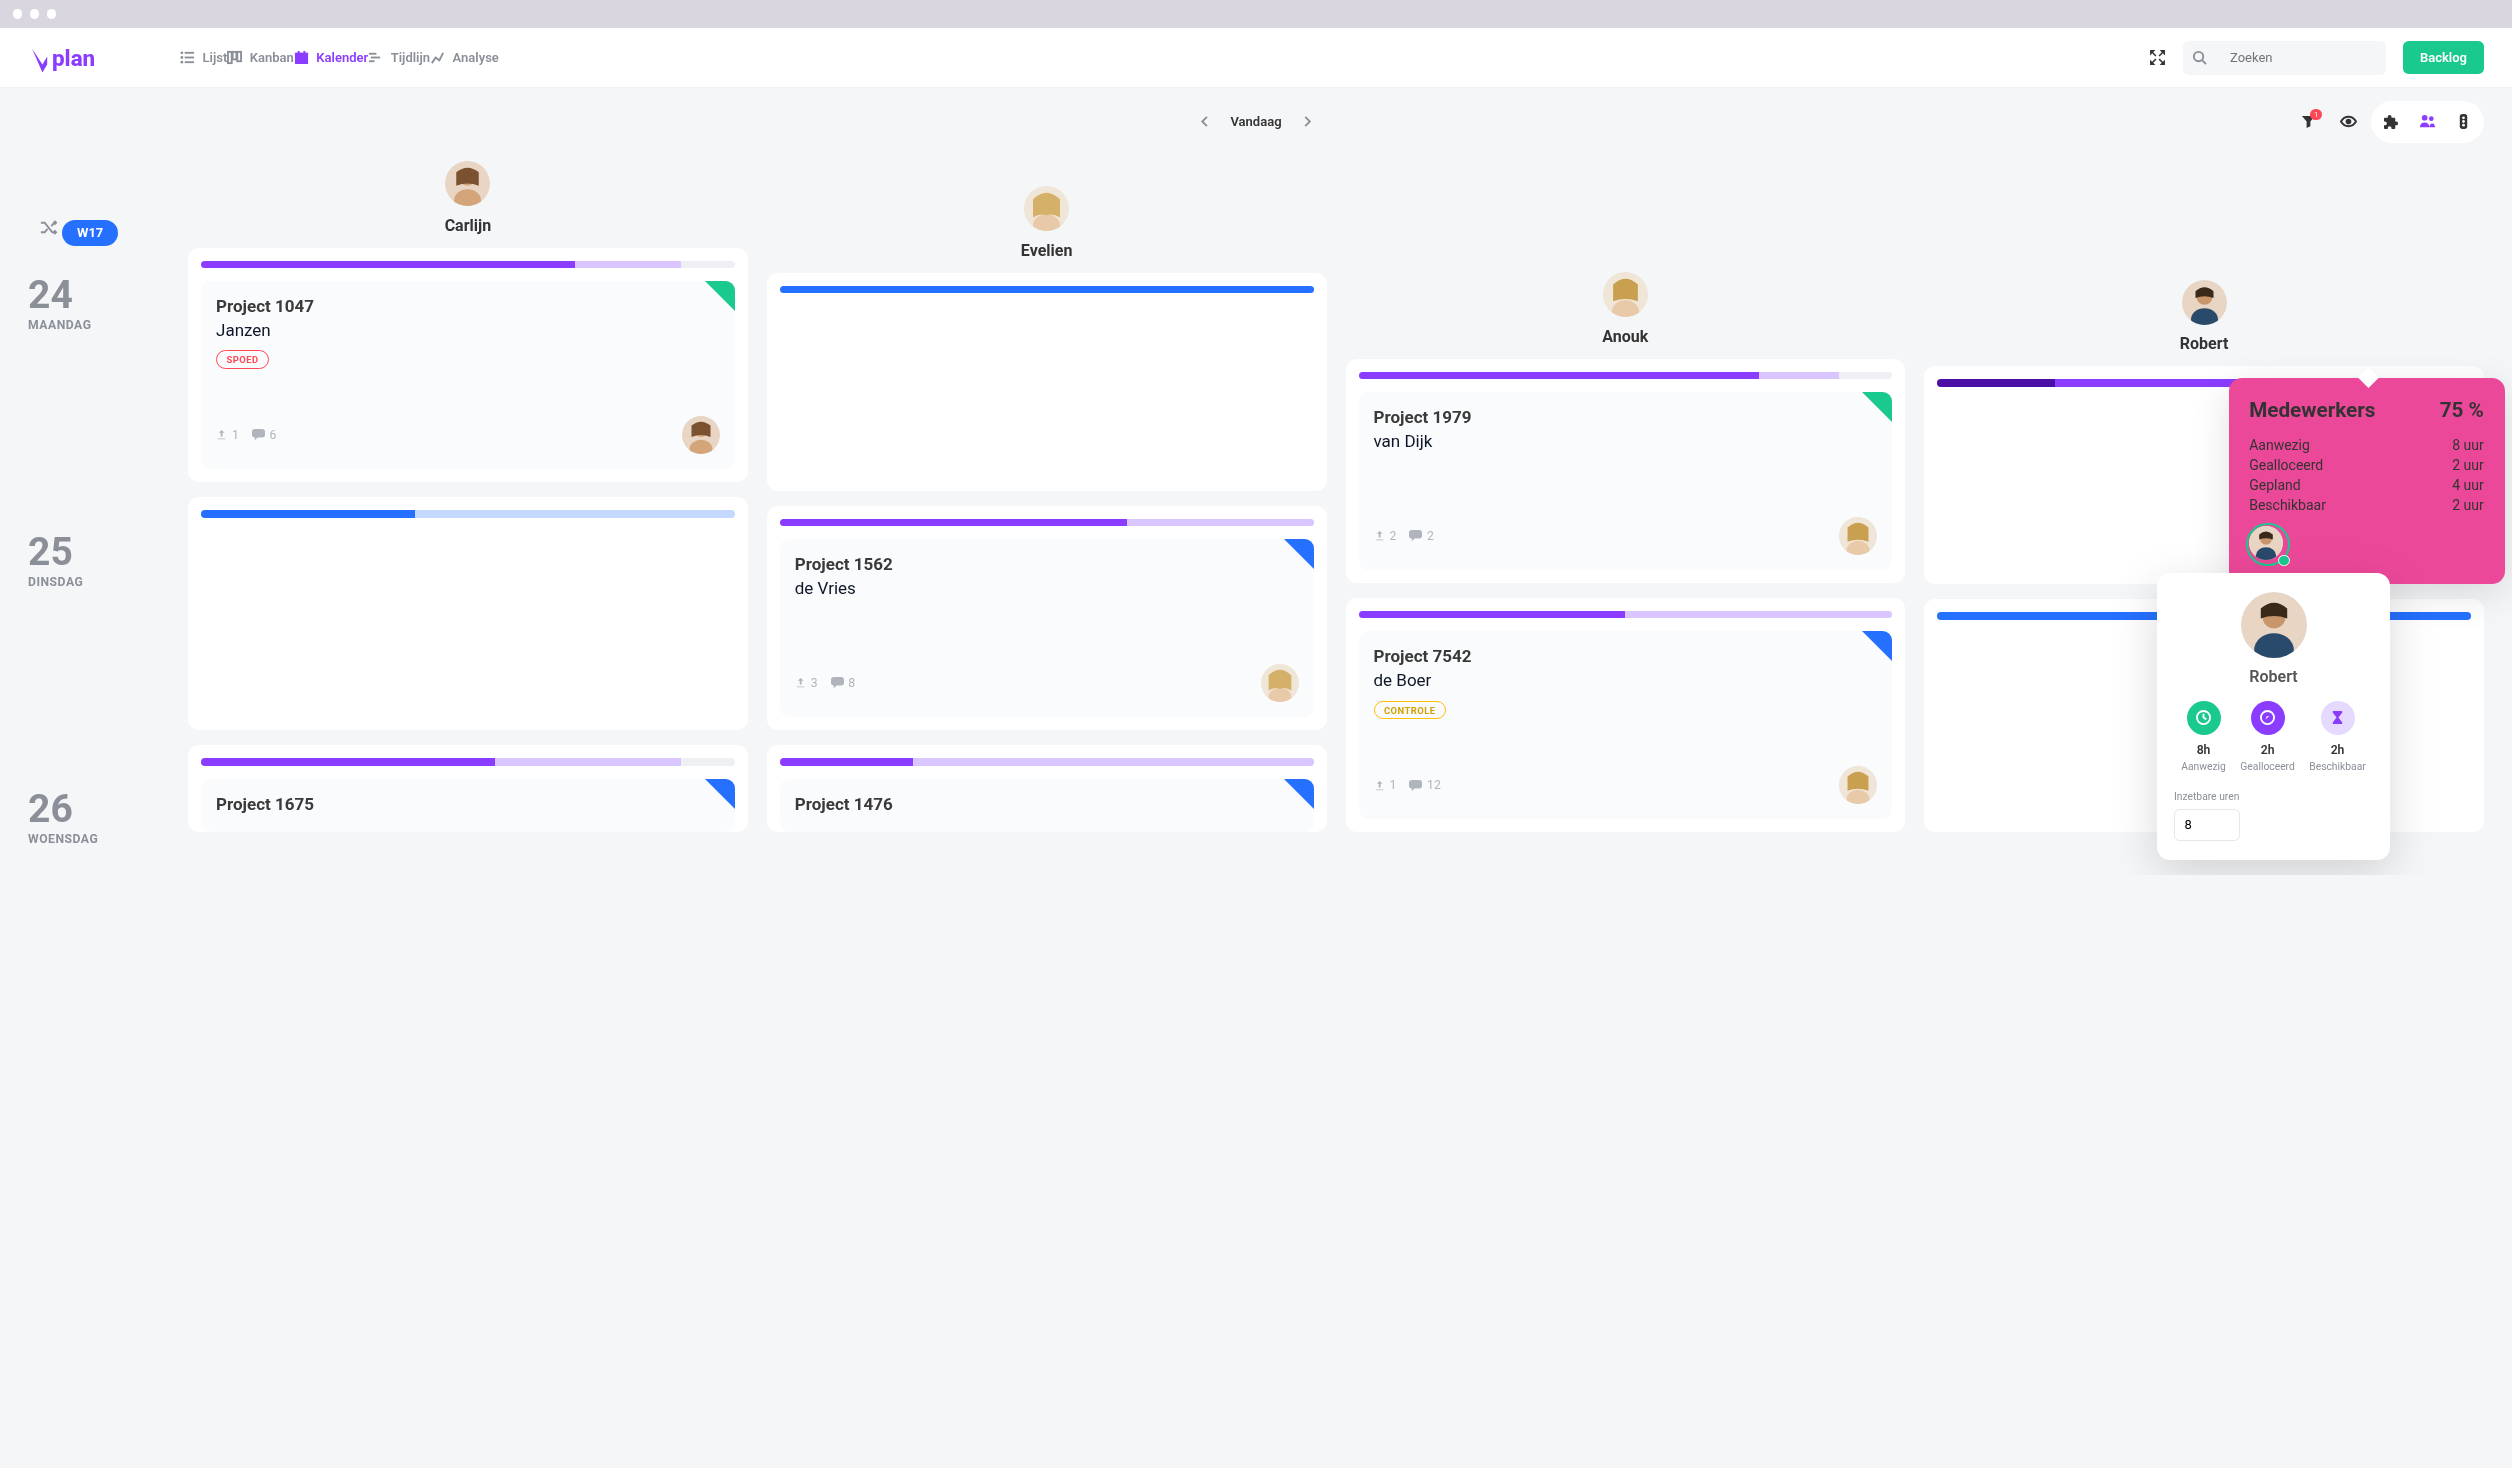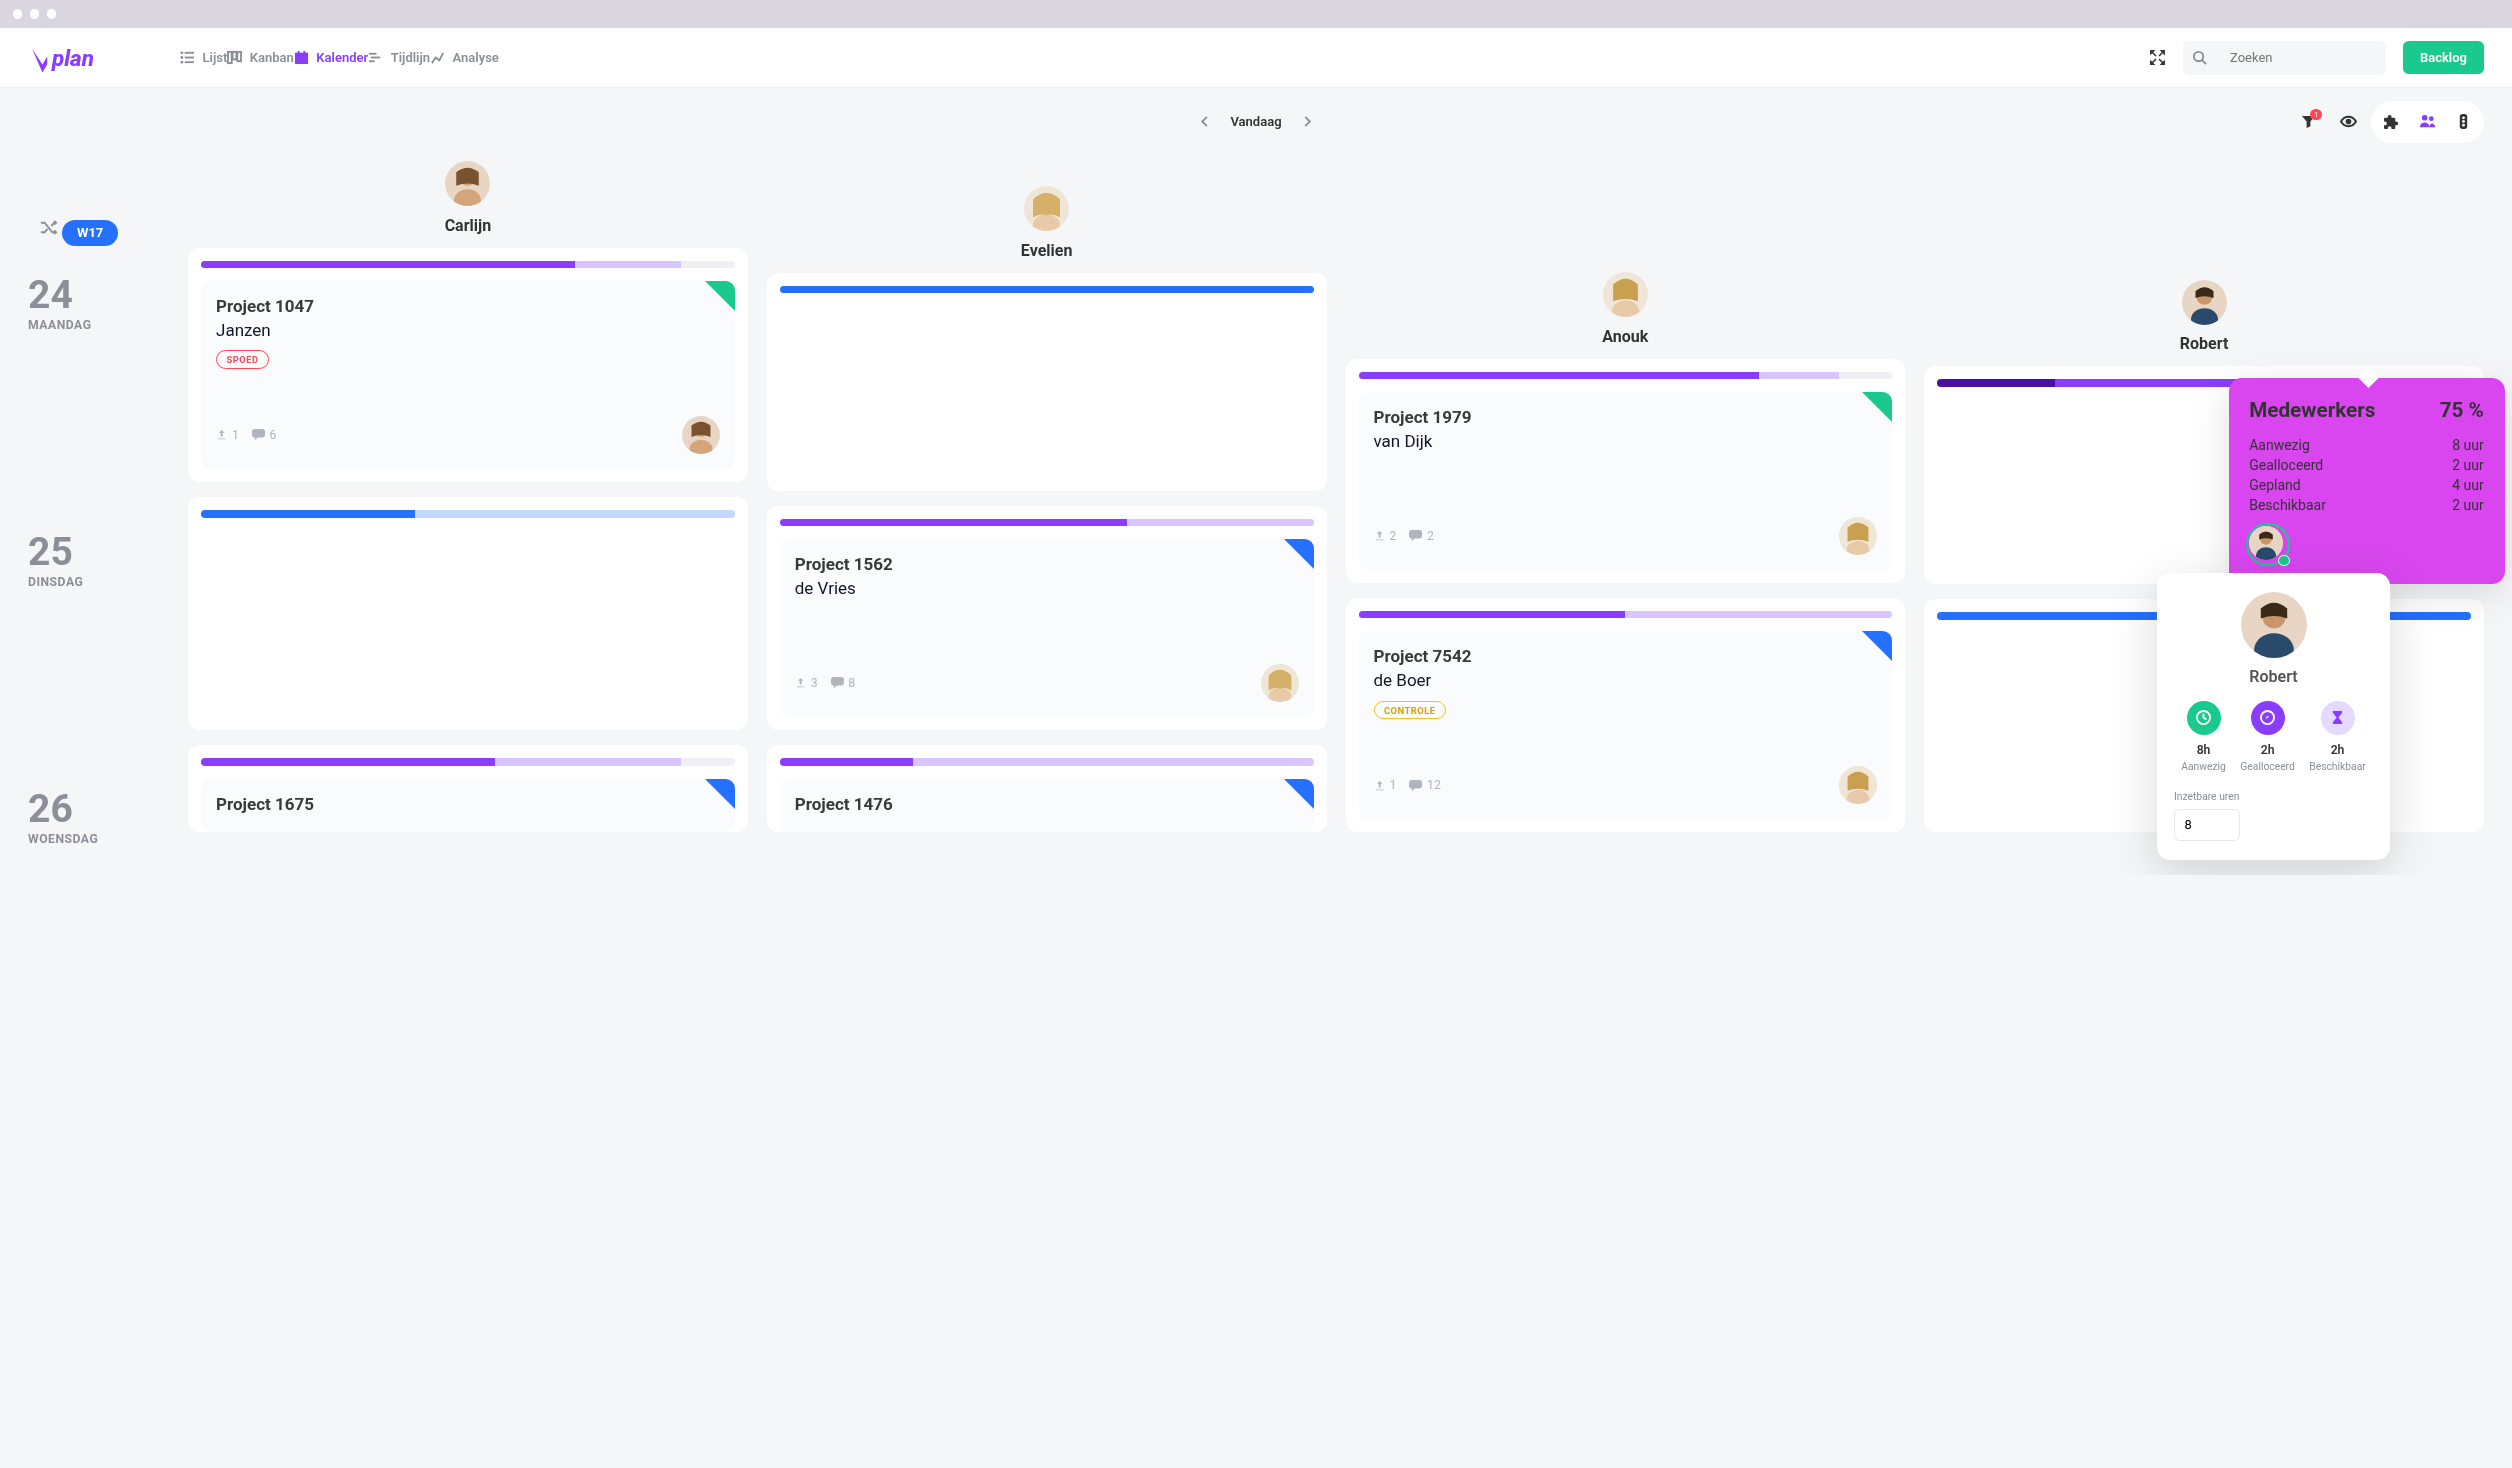--- a/index.html
+++ b/index.html
@@ -1,20 +1,20 @@
 <!DOCTYPE html>
 <html style="font-size:15px"><head>
 <meta charset="utf-8">
 <style>
 * { margin: 0; padding: 0; box-sizing: border-box; font-family: -apple-system, BlinkMacSystemFont, "Segoe UI", Roboto, sans-serif; }
 body { background: #f5f6f8; color: #333; overflow-x: hidden; }
 .window-chrome { height: 28px; background: #d9d6e0; display: flex; align-items: center; padding: 0 13px; gap: 7.5px; }
 .window-dot { width: 9.4px; height: 9.4px; border-radius: 50%; background: #fff; }
 .topbar { background: #fff; height: 60px; display: flex; align-items: center; padding: 0 28px; border-bottom: 0.9px solid #eef0f3; }
-.logo { display: flex; align-items: center; margin-right: 56px; font-style: italic; }
+.logo { display: flex; align-items: center; margin-right: 56px; }
 .logo svg { height: 32px; }
 .nav-tabs { display: flex; align-items: center; }
 .nav-tab { display: flex; align-items: center; gap: 7.5px; color: #8a8f98; font-weight: 600; font-size: 13px; cursor: pointer; }
 .nav-tab.active { color: #8b3dff; }
 .nav-tab svg { width: 15px; height: 15px; }
 .topbar-right { margin-left: auto; display: flex; align-items: center; gap: 17px; }
 .expand-icon { width: 17px; height: 17px; color: #333; cursor: pointer; }
 .search-wrap { display: flex; align-items: center; }
 .search-icon-wrap { width: 34px; height: 34px; background: #f5f6f8; border-radius: 5.6px 0 0 5.6px; display: flex; align-items: center; justify-content: center; }
 .search-input { height: 34px; border: none; background: #f5f6f8; padding: 0 13px; border-radius: 0 5.6px 5.6px 0; font-size: 13px; width: 169px; outline: none; }
@@ -59,21 +59,21 @@
 .card-corner.green { border-top: 30px solid #1ac98e; }
 .card-corner.blue { border-top: 30px solid #2570ff; }
 .card-title { font-weight: 700; font-size: 17px; color: #3a3a3a; margin-bottom: 3.8px; }
 .card-sub { font-size: 17px; color: #0f172a; margin-bottom: 9.4px; }
 .tag { display: inline-block; border-radius: 11.3px; padding: 2.8px 9.4px; font-size: 9.4px; font-weight: 700; letter-spacing: 0.5px; }
 .tag.red { border: 0.9px solid #ff4757; color: #ff4757; }
 .tag.yellow { border: 0.9px solid #ffc107; color: #d4a000; }
 .card-footer { display: flex; align-items: center; justify-content: space-between; margin-top: 47px; }
 .card-stats { display: flex; gap: 13px; color: #b0b5bd; font-size: 12.2px; align-items: center; }
 .stat { display: flex; align-items: center; gap: 4.7px; }
-.popover-medewerkers { position: absolute; top: 222px; right: 7.5px; width: 276px; background: #d946ef; border-radius: 13px; box-shadow: 0 9.4px 38px rgba(0,0,0,0.12); padding: 20.7px; z-index: 5; }
+.popover-medewerkers { position: absolute; top: 222px; right: 7.5px; width: 276px; background: #ec4899; border-radius: 13px; box-shadow: 0 9.4px 38px rgba(0,0,0,0.12); padding: 20.7px; z-index: 5; }
 .popover-medewerkers::before { content: ''; position: absolute; top: -7.5px; left: 132px; width: 15px; height: 15px; background: #fff; transform: rotate(45deg); }
 .pm-head { display: flex; justify-content: space-between; align-items: center; margin-bottom: 15px; }
 .pm-title { font-weight: 700; font-size: 20.7px; }
 .pm-pct { font-weight: 700; font-size: 20.7px; }
 .pm-row { display: flex; justify-content: space-between; font-size: 14px; margin-bottom: 3.8px; }
 .pm-avatar-wrap { margin-top: 13px; position: relative; width: 38px; height: 38px; }
 .pm-ring { position: absolute; inset: -2.8px; border: 2.8px solid #1ac98e; border-radius: 50%; }
 .pm-ring::after { content: ''; position: absolute; bottom: -1.9px; right: -1.9px; width: 9.4px; height: 9.4px; background: #1ac98e; border-radius: 50%; border: 1.9px solid #fff; }
 .popover-robert { position: absolute; top: 417px; right: 122px; width: 233px; background: #fff; border-radius: 13px; box-shadow: 0 13px 47px rgba(0,0,0,0.15); padding: 19px 17px; z-index: 10; }
 .pr-avatar { width: 66px; height: 66px; border-radius: 50%; margin: 0 auto 9.4px auto; display: block; overflow: hidden; }

